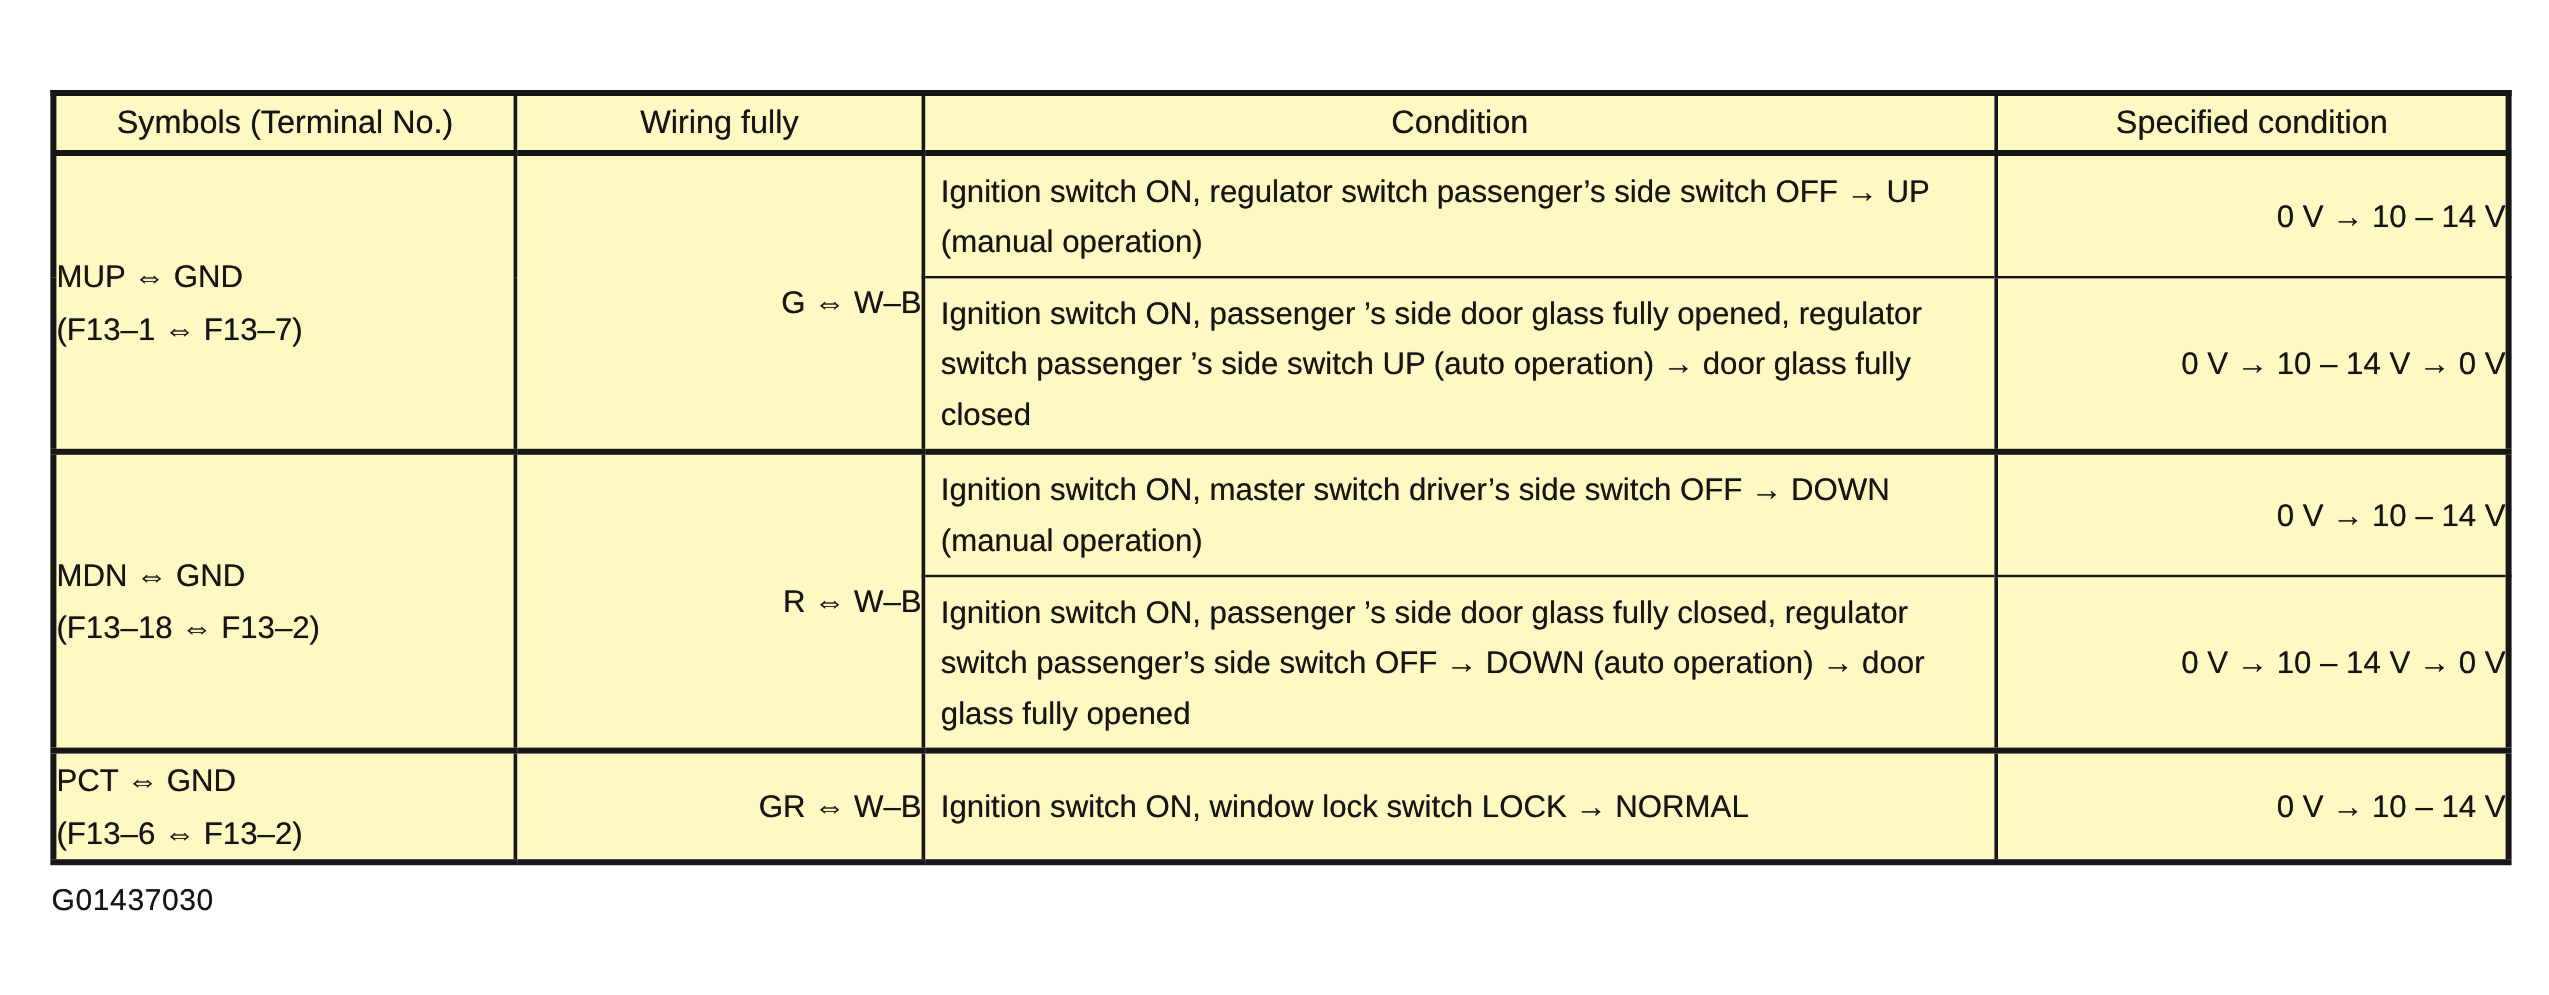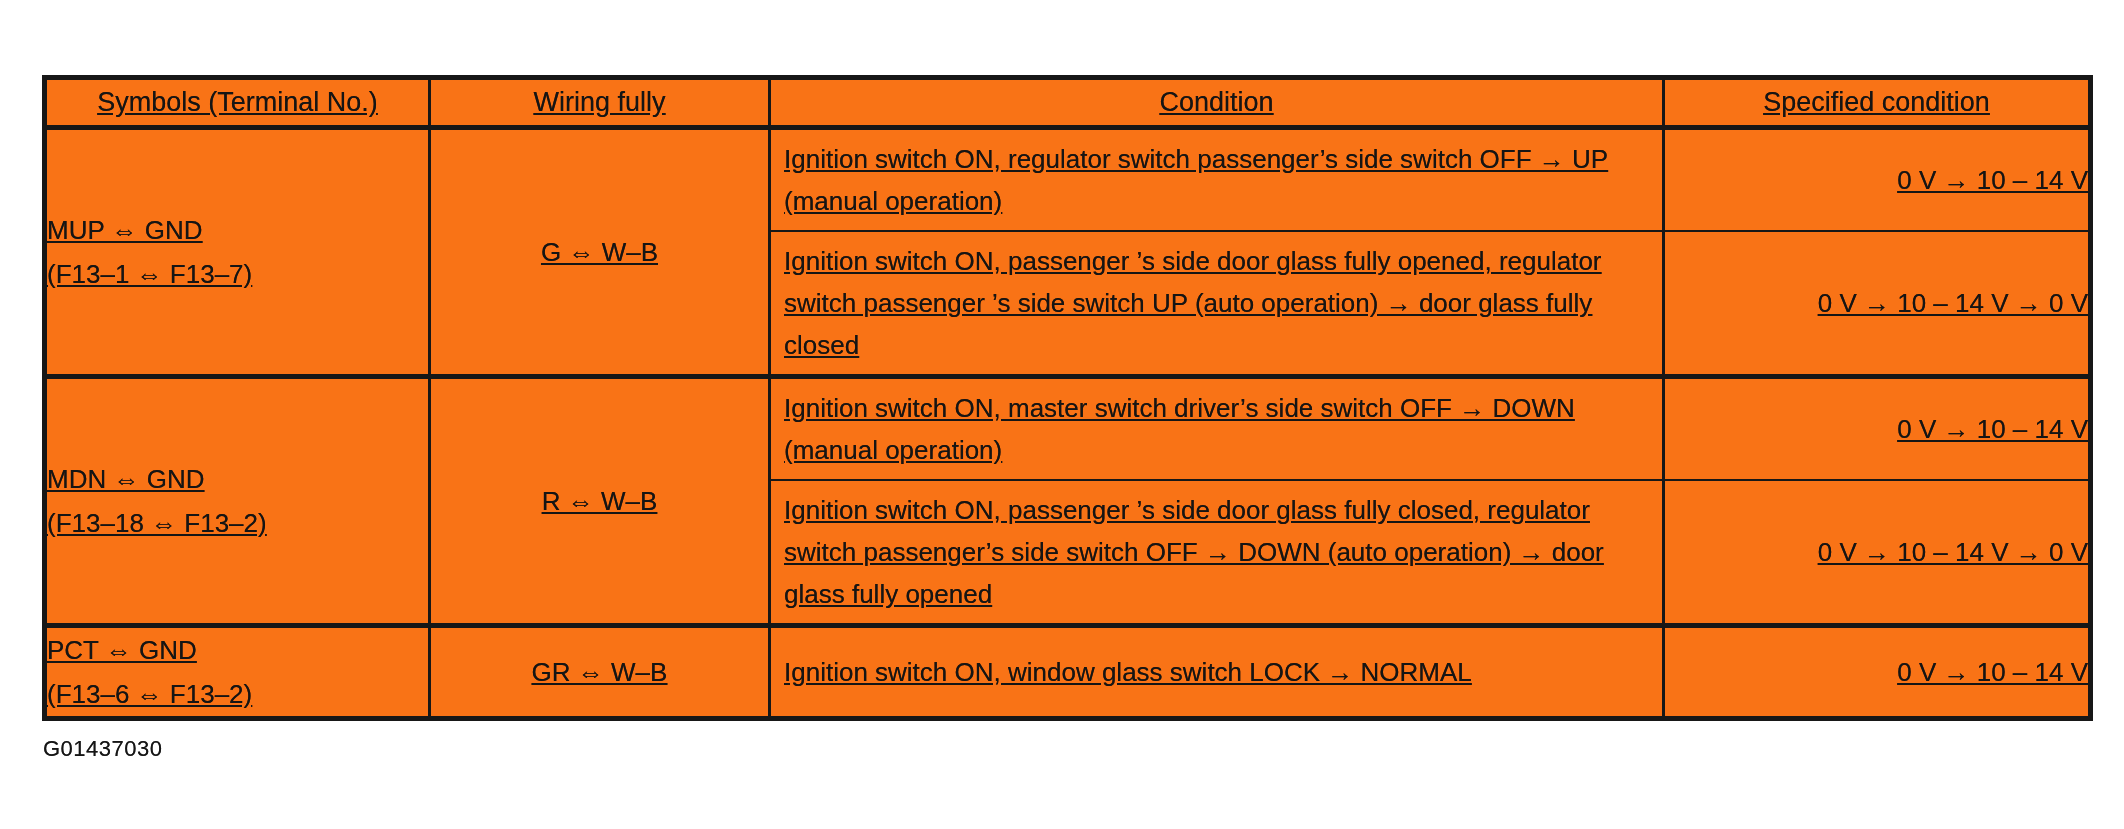--- a/index.html
+++ b/index.html
@@ -21,40 +21,39 @@
     top: 75px;
     width: 2046px;
     border-collapse: collapse;
     table-layout: fixed;
     border: 5px solid #171717;
   }
   .spec-table th, .spec-table td {
     border-left: 3px solid #171717;
     border-right: 3px solid #171717;
     border-top: 0;
-    background: #f97316;
+    background: #fef9c3;
     font-weight: normal;
     font-size: 26px;
     vertical-align: middle;
     padding: 0;
     overflow: hidden;
-    text-decoration: underline;
   }
   tr.header-row { height: 50px; }
   tr.header-row th {
     font-size: 27px;
     text-align: center;
     border-bottom: 5px solid #171717;
   }
   td.symbols-cell {
     text-align: left;
     line-height: 44px;
   }
   td.wiring-cell {
-    text-align: center;
+    text-align: right;
     white-space: nowrap;
   }
   td.condition-cell {
     text-align: left;
     padding: 8px 28px 8px 13px;
     line-height: 42px;
   }
   td.spec-cell {
     text-align: right;
     padding-left: 13px;
@@ -64,21 +63,21 @@
   .border-thick { border-bottom: 5px solid #171717; }
   tr.row-1a { height: 101px; }
   tr.row-1b { height: 142px; }
   tr.row-2a { height: 98px; }
   tr.row-2b { height: 139px; }
   tr.row-3  { height: 92px; }
   .figure-id {
     position: absolute;
     left: 43px;
     top: 736px;
-    font-size: 22px;
+    font-size: 25px;
     letter-spacing: 0.5px;
   }
 </style>
 </head>
 <body>
 
 <table class="spec-table">
   <colgroup>
     <col style="width:385px">
     <col style="width:340px">
@@ -121,19 +120,19 @@
     <td class="condition-cell border-thick">Ignition switch ON, passenger ’s side door glass fully closed, regulator switch passenger’s side switch OFF → DOWN (auto operation) → door glass fully opened</td>
     <td class="spec-cell border-thick">0 V → 10 – 14 V → 0 V</td>
   </tr>
 
   <tr class="row-3">
     <td class="symbols-cell border-thick">
       <div>PCT ⇔ GND</div>
       <div>(F13–6 ⇔ F13–2)</div>
     </td>
     <td class="wiring-cell border-thick">GR ⇔ W–B</td>
-    <td class="condition-cell border-thick">Ignition switch ON, window glass switch LOCK → NORMAL</td>
+    <td class="condition-cell border-thick">Ignition switch ON, window lock switch LOCK → NORMAL</td>
     <td class="spec-cell border-thick">0 V → 10 – 14 V</td>
   </tr>
 </tbody>
   </table>
 
 <div class="figure-id">G01437030</div>
 
 </body></html>

